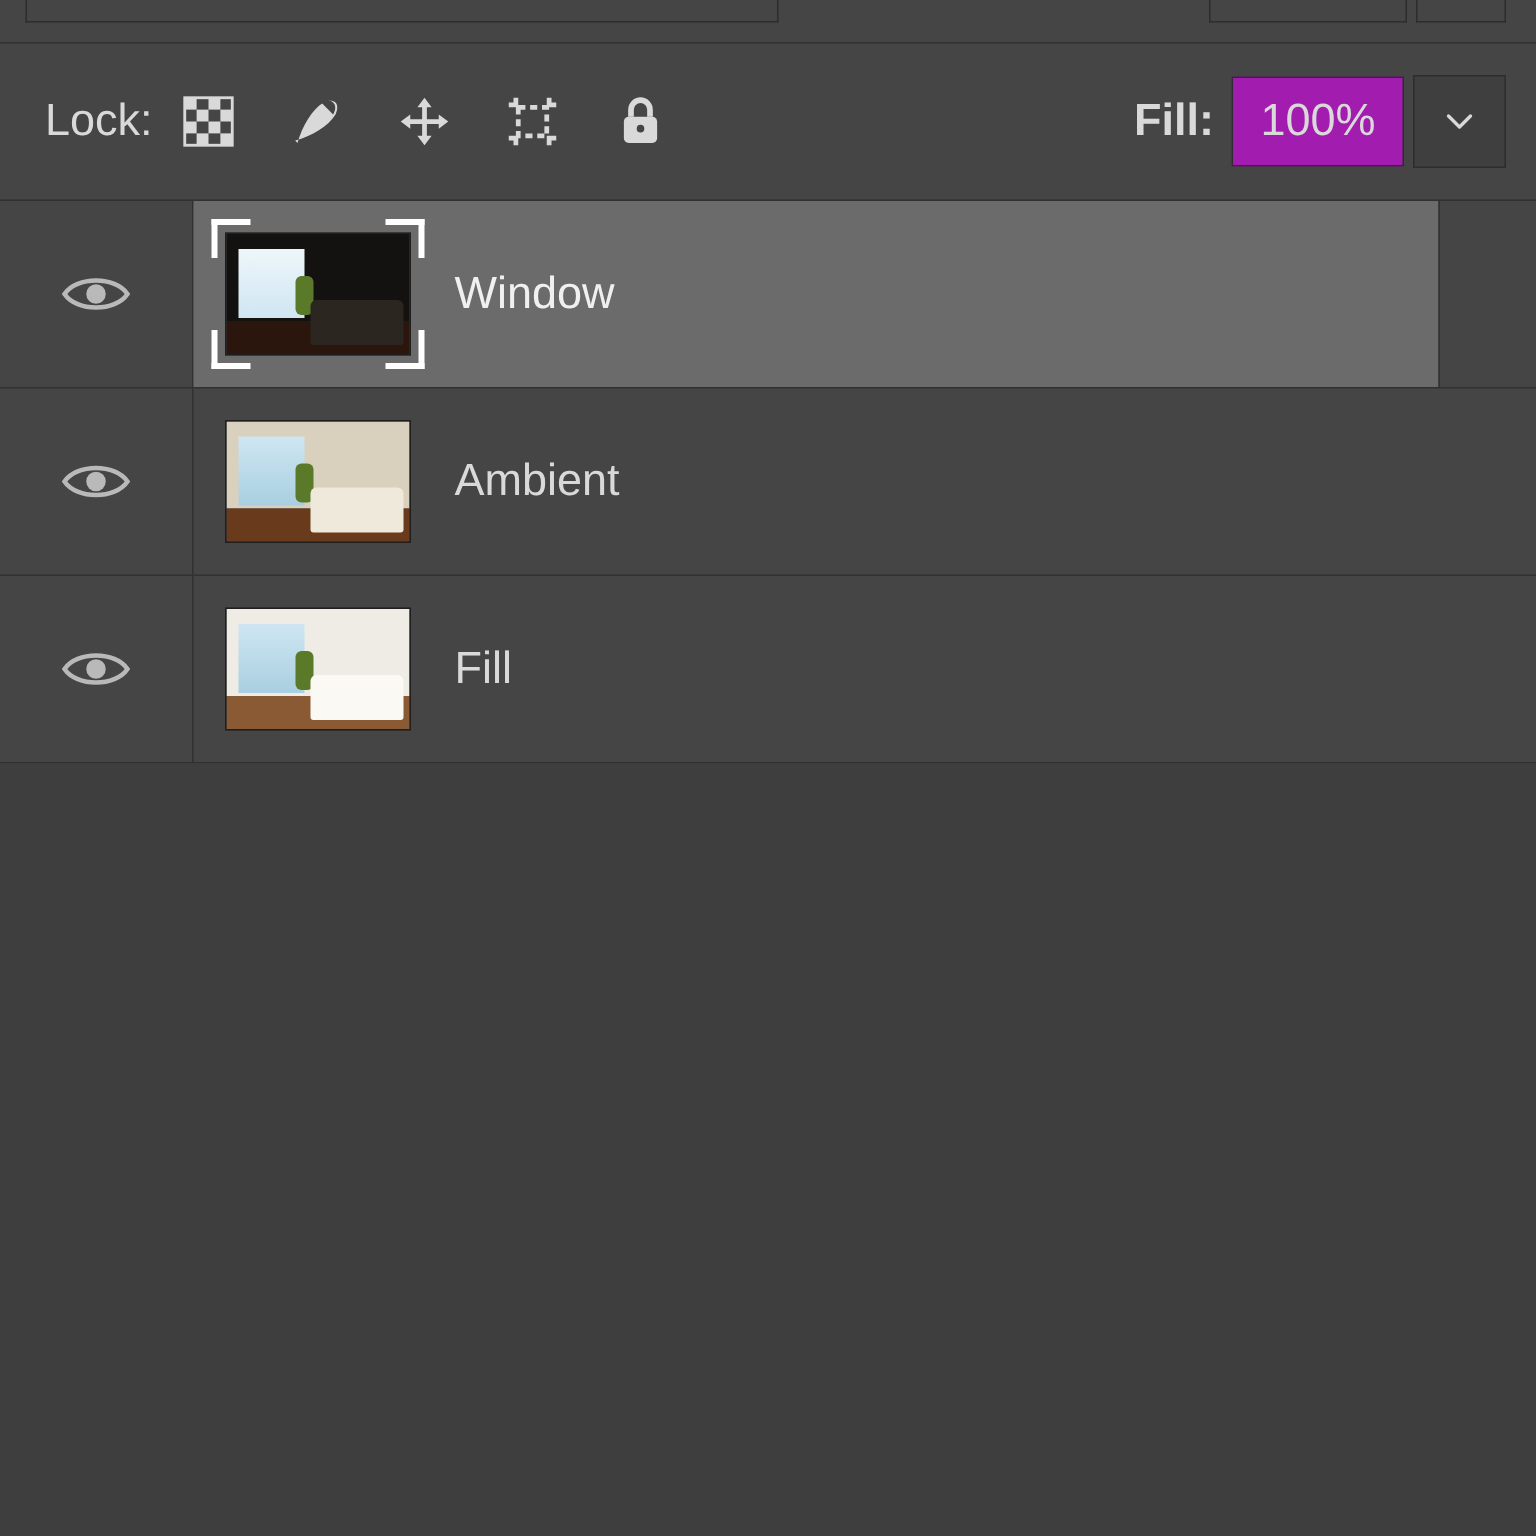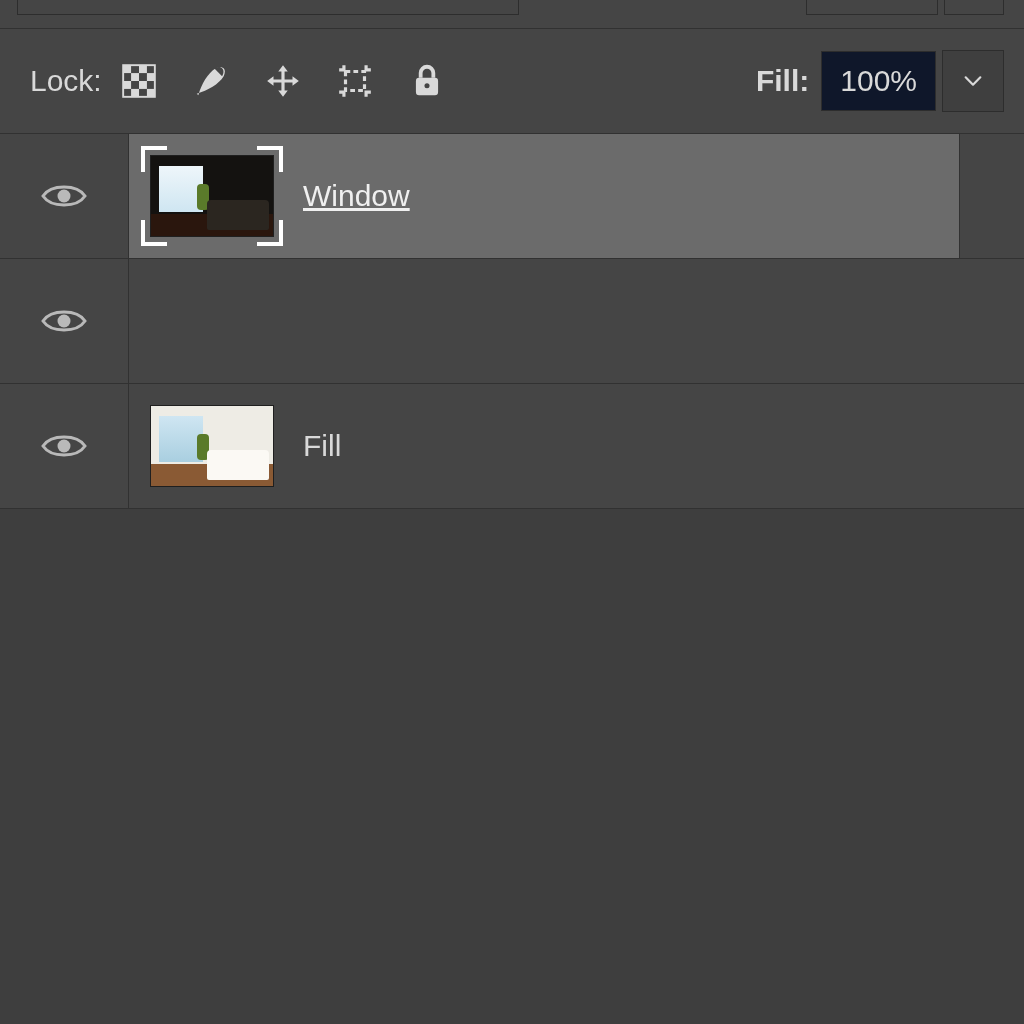--- a/index.html
+++ b/index.html
@@ -12,40 +12,40 @@
   .topstub .field-r2{flex:0 0 58px;height:14px;border:1px solid #2d2d2d;border-top:none;}
   
   .toolbar{height:106px;background:#454545;border-top:1px solid #313131;border-bottom:1px solid #313131;display:flex;align-items:center;box-sizing:border-box;padding:0 20px 0 30px;color:#d9d9d9;font-size:30px;}
   .toolbar .lock-label{margin-right:18px;}
   .lock-icons{display:flex;align-items:center;gap:34px;}
   .lock-icons .ico{width:38px;height:38px;display:flex;align-items:center;justify-content:center;color:#d9d9d9;}
   .lock-icons .ico svg{width:38px;height:38px;display:block;}
   .toolbar .spacer{flex:1;}
   .fill-label{margin-right:12px;font-weight:bold;}
   .fill-box{display:flex;align-items:center;}
-  .fill-val{border:1px solid #2d2d2d;background:#0f172a;color:#d9d9d9;font-size:30px;padding:8px 18px;min-width:110px;text-align:center;box-sizing:border-box;height:60px;display:flex;align-items:center;justify-content:center;}
+  .fill-val{border:1px solid #2d2d2d;background:#a21caf;color:#d9d9d9;font-size:30px;padding:8px 18px;min-width:110px;text-align:center;box-sizing:border-box;height:60px;display:flex;align-items:center;justify-content:center;}
   .fill-drop{width:60px;height:60px;border:1px solid #2d2d2d;background:#3f3f3f;margin-left:6px;display:flex;align-items:center;justify-content:center;}
   .fill-drop svg{width:22px;height:14px;display:block;color:#d9d9d9;}
   
   .layers{flex:0 0 auto;}
   .layer{display:flex;align-items:center;height:124px;border-bottom:1px solid #313131;}
   .eye-col{width:128px;height:100%;display:flex;align-items:center;justify-content:center;border-right:1px solid #313131;}
   .eye-col svg{width:46px;height:30px;display:block;color:#b9b9b9;}
   .row-body{flex:1;height:100%;display:flex;align-items:center;padding-left:18px;box-sizing:border-box;}
   .layer.selected .row-body{background:#6b6b6b;}
   .thumb-wrap{position:relative;width:130px;height:88px;display:flex;align-items:center;justify-content:center;}
   .thumb{width:124px;height:82px;border:1px solid #1f1f1f;box-sizing:border-box;background:#3a3a3a;overflow:hidden;}
   .sel-corners{position:absolute;inset:-6px;pointer-events:none;}
   .sel-corners span{position:absolute;width:22px;height:22px;border:4px solid #fff;}
   .sel-corners .tl{top:0;left:0;border-right:none;border-bottom:none;}
   .sel-corners .tr{top:0;right:0;border-left:none;border-bottom:none;}
   .sel-corners .bl{bottom:0;left:0;border-right:none;border-top:none;}
   .sel-corners .br{bottom:0;right:0;border-left:none;border-top:none;}
   .layer-name{color:#d9d9d9;font-size:30px;margin-left:26px;}
-  .layer.selected .layer-name{color:#f0f0f0;text-decoration:underline;}
+  .layer.selected .layer-name{color:#f0f0f0;}
   .row-endcap{width:64px;height:100%;}
   .layer.selected .row-endcap{border-left:1px solid #313131;background:#454545;}
   .empty{flex:1;background:#3e3e3e;}
   
   .room{position:relative;width:100%;height:100%;}
   .room .sky{position:absolute;top:10px;left:8px;width:44px;height:46px;background:linear-gradient(180deg,#cfe6f2 0%,#a9cfe0 100%);}
   .room .floor{position:absolute;left:0;right:0;bottom:0;height:22px;}
   .room .wall{position:absolute;left:0;right:0;top:0;bottom:22px;}
   .room .bed{position:absolute;right:4px;bottom:6px;width:62px;height:30px;border-radius:4px 4px 2px 2px;}
   .room.v-window .wall{background:#141210;}
@@ -166,20 +166,34 @@
         </div>
         <div class="row-endcap"></div>
       </div>
       <div class="layer">
         <div class="eye-col">
           <svg viewBox="0 0 46 30">
             <path d="M2 15 C 10 3 36 3 44 15 C 36 27 10 27 2 15 Z" fill="none" stroke="currentColor" stroke-width="3"></path>
             <circle cx="23" cy="15" r="6.5" fill="currentColor"></circle>
           </svg>
         </div>
+        <div class="row-body">
+          <div class="thumb-wrap">
+            <div class="thumb">
+              <div class="room v-ambient">
+                <div class="wall"></div>
+                <div class="floor"></div>
+                <div class="sky"></div>
+                <div class="plant"></div>
+                <div class="bed"></div>
+              </div>
+            </div>
+          </div>
+          <span class="layer-name">Ambient</span>
+        </div>
         <div class="row-endcap"></div>
       </div>
       <div class="layer">
         <div class="eye-col">
           <svg viewBox="0 0 46 30">
             <path d="M2 15 C 10 3 36 3 44 15 C 36 27 10 27 2 15 Z" fill="none" stroke="currentColor" stroke-width="3"></path>
             <circle cx="23" cy="15" r="6.5" fill="currentColor"></circle>
           </svg>
         </div>
         <div class="row-body">

